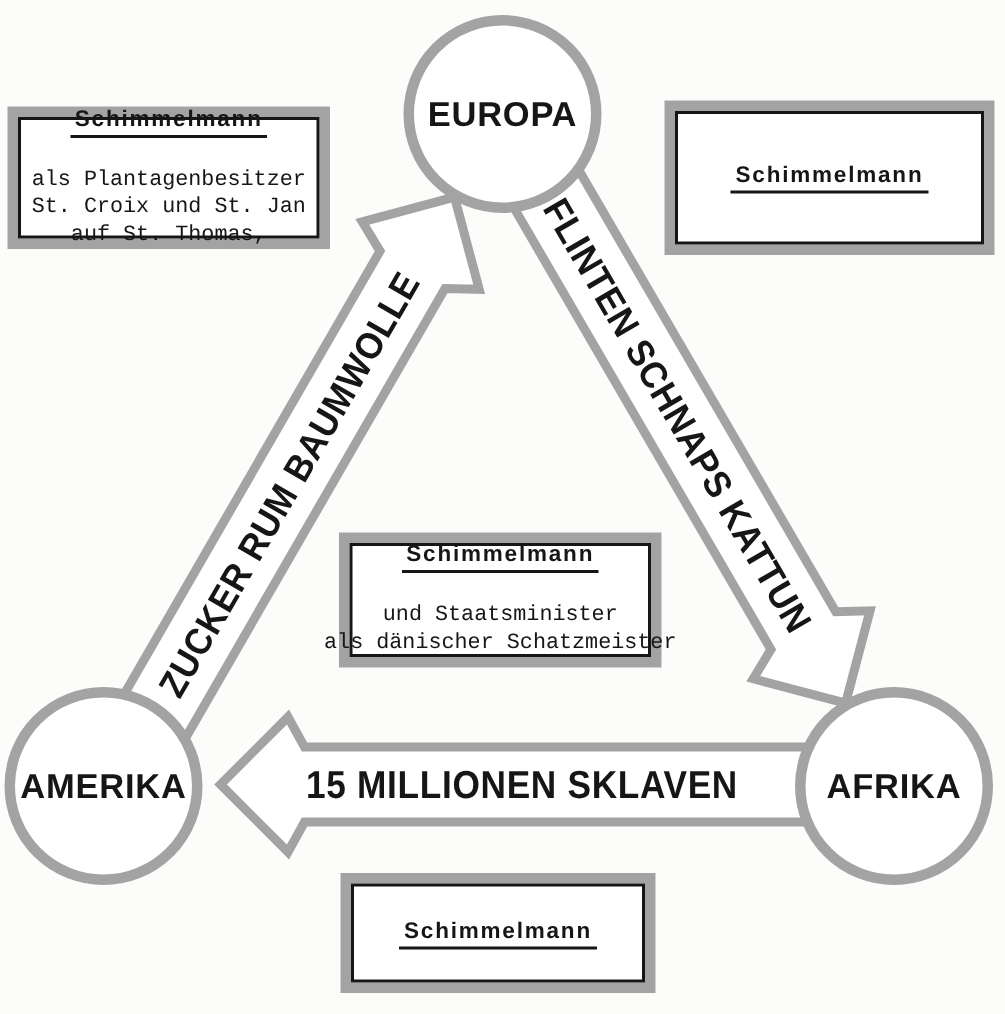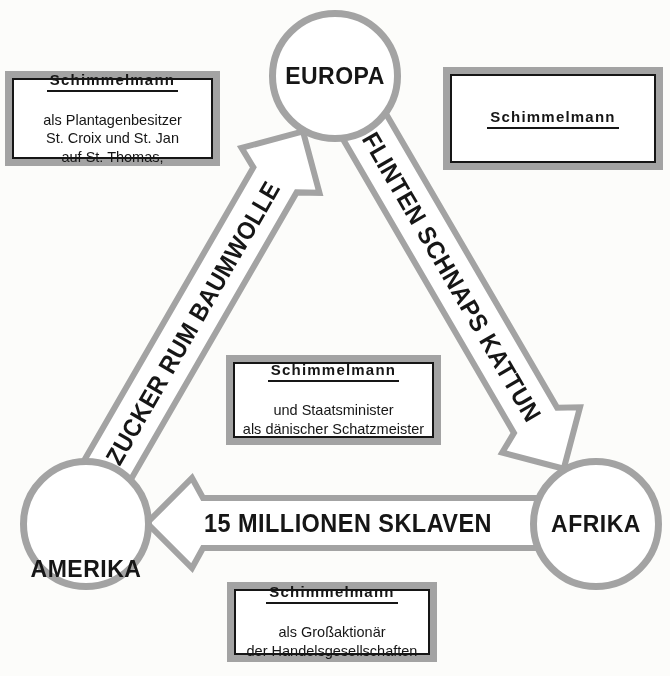--- a/index.html
+++ b/index.html
@@ -45,21 +45,21 @@
     display:flex;flex-direction:column;align-items:center;justify-content:center;
     text-align:center;padding:2px 4px;gap:15px;
   }
   .box-heading{
     display:inline-block;
     font-weight:bold;font-size:15px;letter-spacing:1.2px;
     padding:0 3px 2px 3px;
     border-bottom:2px solid var(--ink);
     white-space:nowrap;
   }
-  .box-lines{margin-top:4px;font-size:14.5px;line-height:1.28;white-space:nowrap;}
+  .box-lines{margin-top:4px;font-size:14.5px;line-height:1.28;white-space:nowrap;font-family:Liberation Mono, monospace;}
   .box-line{display:block;}
 </style>
 </head>
 <body>
 
 <div class="stage">
 
   <svg class="arrows-layer" width="670" height="676" viewBox="0 0 670 676">
 
     <g transform="translate(100,483) rotate(-60)">
@@ -74,21 +74,21 @@
 
     <g transform="translate(548,523) rotate(180)">
       <path class="arrow-shape" d="M0 -25 L345 -25 L356 -45 L401 0 L356 45 L345 25 L0 25 Z"></path>
     </g>
     <text class="arrow-text horiz" x="348" y="532" text-anchor="middle" textLength="288" lengthAdjust="spacingAndGlyphs">15 MILLIONEN SKLAVEN</text>
   </svg>
 
   <div class="circle" style="left:269px;top:10px;width:132px;height:132px;">
     <span class="circle-label">EUROPA</span>
   </div>
-  <div class="circle" style="left:20px;top:458px;width:132px;height:132px;align-items:flex-end;">
+  <div class="circle" style="left:3px;top:458px;width:132px;height:132px;">
     <span class="circle-label">AMERIKA</span>
   </div>
   <div class="circle" style="left:530px;top:458px;width:132px;height:132px;text-align:center;">
     <span class="circle-label">AFRIKA</span>
   </div>
 
   <div class="box" style="left:5px;top:71px;width:215px;height:95px;">
     <div class="box-inner">
       <span class="box-heading">Schimmelmann</span>
       <div class="box-lines">
@@ -111,20 +111,16 @@
       <div class="box-lines">
         <span class="box-line">und Staatsminister</span>
         <span class="box-line">als dänischer Schatzmeister</span>
       </div>
     </div>
   </div>
 
   <div class="box" style="left:227px;top:582px;width:210px;height:80px;">
     <div class="box-inner">
       <span class="box-heading">Schimmelmann</span>
-      <div class="box-lines">
-        <span class="box-line">als Großaktionär</span>
-        <span class="box-line">der Handelsgesellschaften</span>
-      </div>
     </div>
   </div>
 
 </div>
 
 </body></html>

